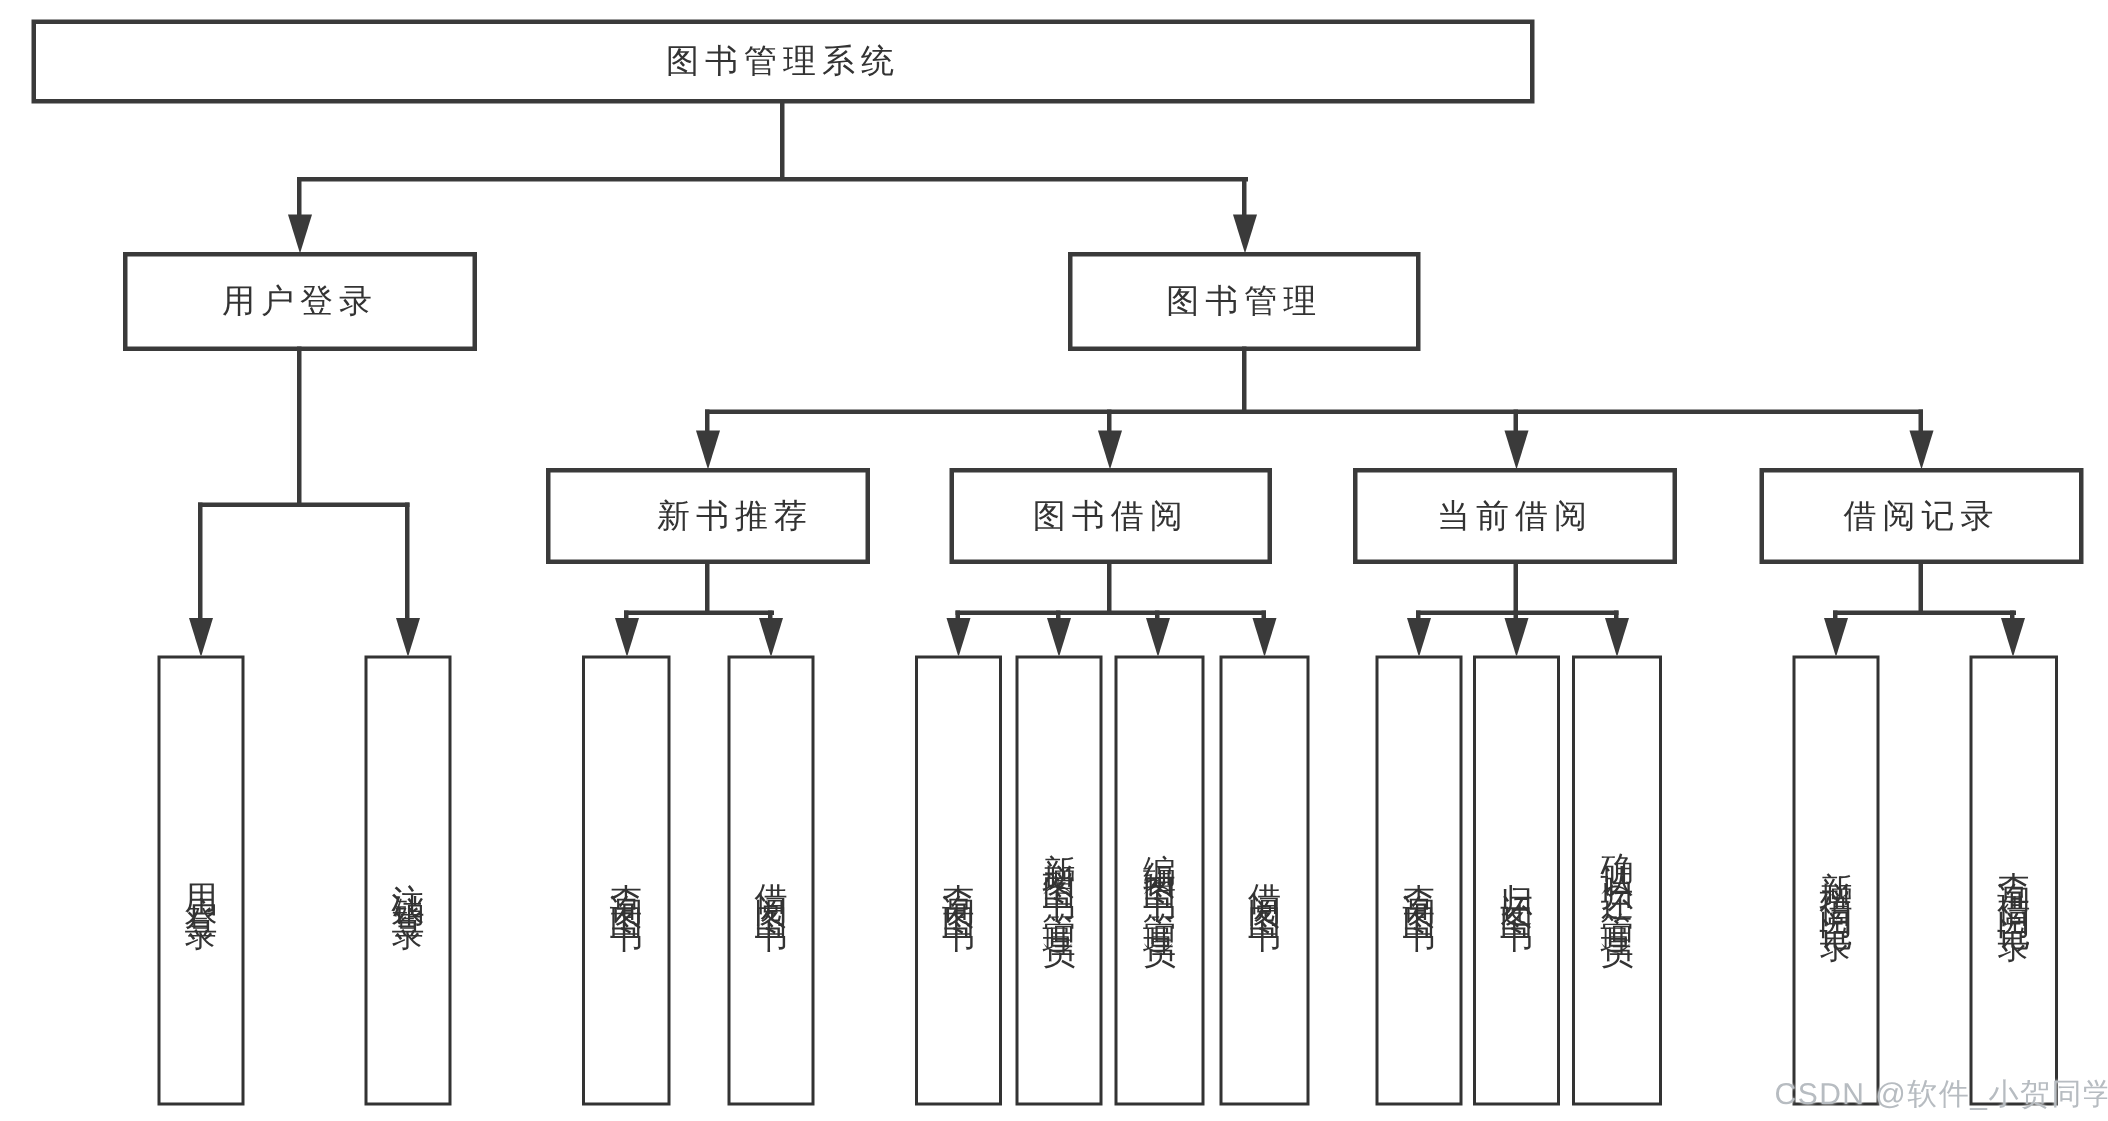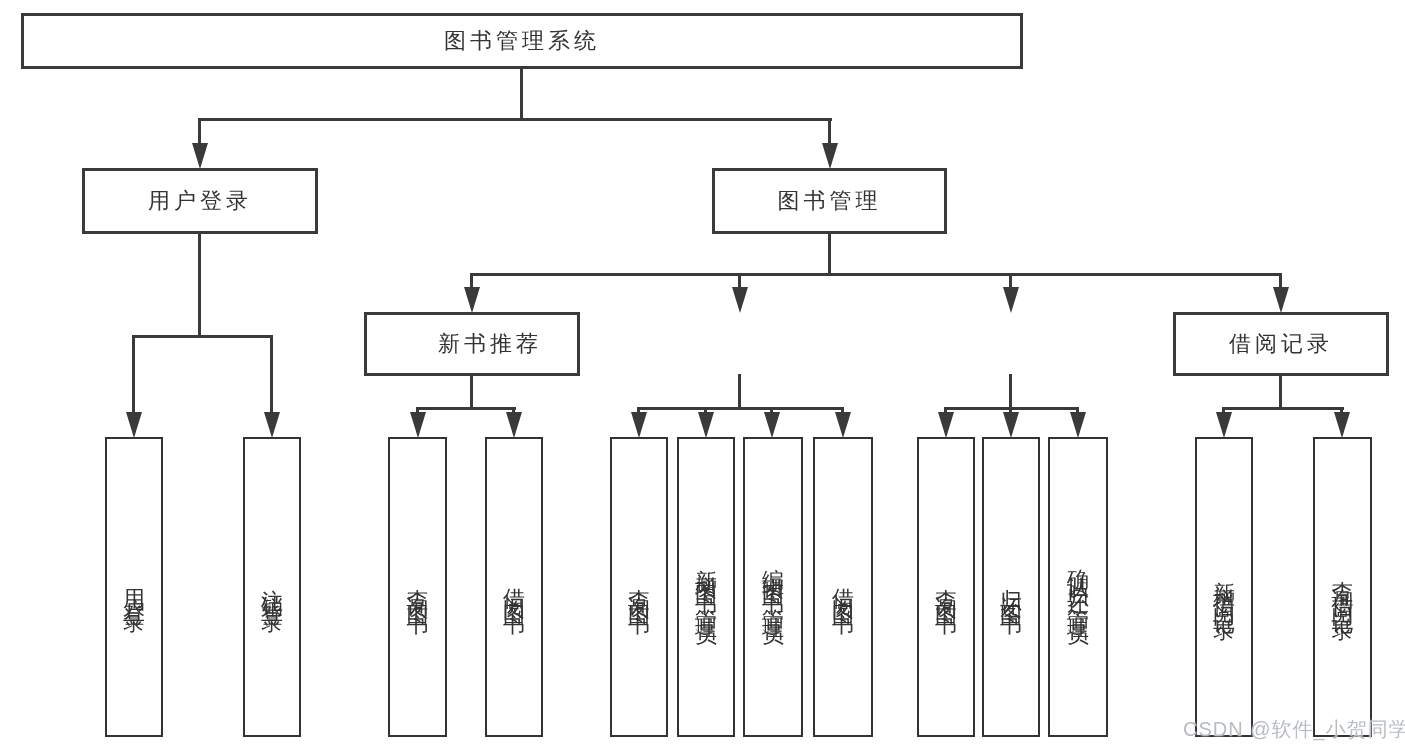--- a/index.html
+++ b/index.html
@@ -104,20 +104,26 @@
   <div class="vline" style="left:738px; top:273px; height:16px;"></div>
   <div class="arrow" style="left:732px; top:287px;"></div>
   <div class="vline" style="left:1009px; top:273px; height:16px;"></div>
   <div class="arrow" style="left:1003px; top:287px;"></div>
   <div class="vline" style="left:1279px; top:273px; height:16px;"></div>
   <div class="arrow" style="left:1273px; top:287px;"></div>
 
   <div class="hbox" style="left:364px; top:312px; width:216px; height:64px;padding-left:36px;">
     <span>新书推荐</span>
   </div>
+  <div class="hbox" style="left:633px; top:312px; width:215px; height:64px;">
+    <span>图书借阅</span>
+  </div>
+  <div class="hbox" style="left:902px; top:312px; width:216px; height:64px;">
+    <span>当前借阅</span>
+  </div>
   <div class="hbox" style="left:1173px; top:312px; width:216px; height:64px;">
     <span>借阅记录</span>
   </div>
 
   <div class="vline" style="left:470px; top:374px; height:36px;"></div>
   <div class="hline" style="left:416px; top:407px; width:100px;"></div>
   <div class="vline" style="left:416px; top:407px; height:8px;"></div>
   <div class="arrow" style="left:410px; top:412px;"></div>
   <div class="vline" style="left:512px; top:407px; height:8px;"></div>
   <div class="arrow" style="left:506px; top:412px;"></div>

